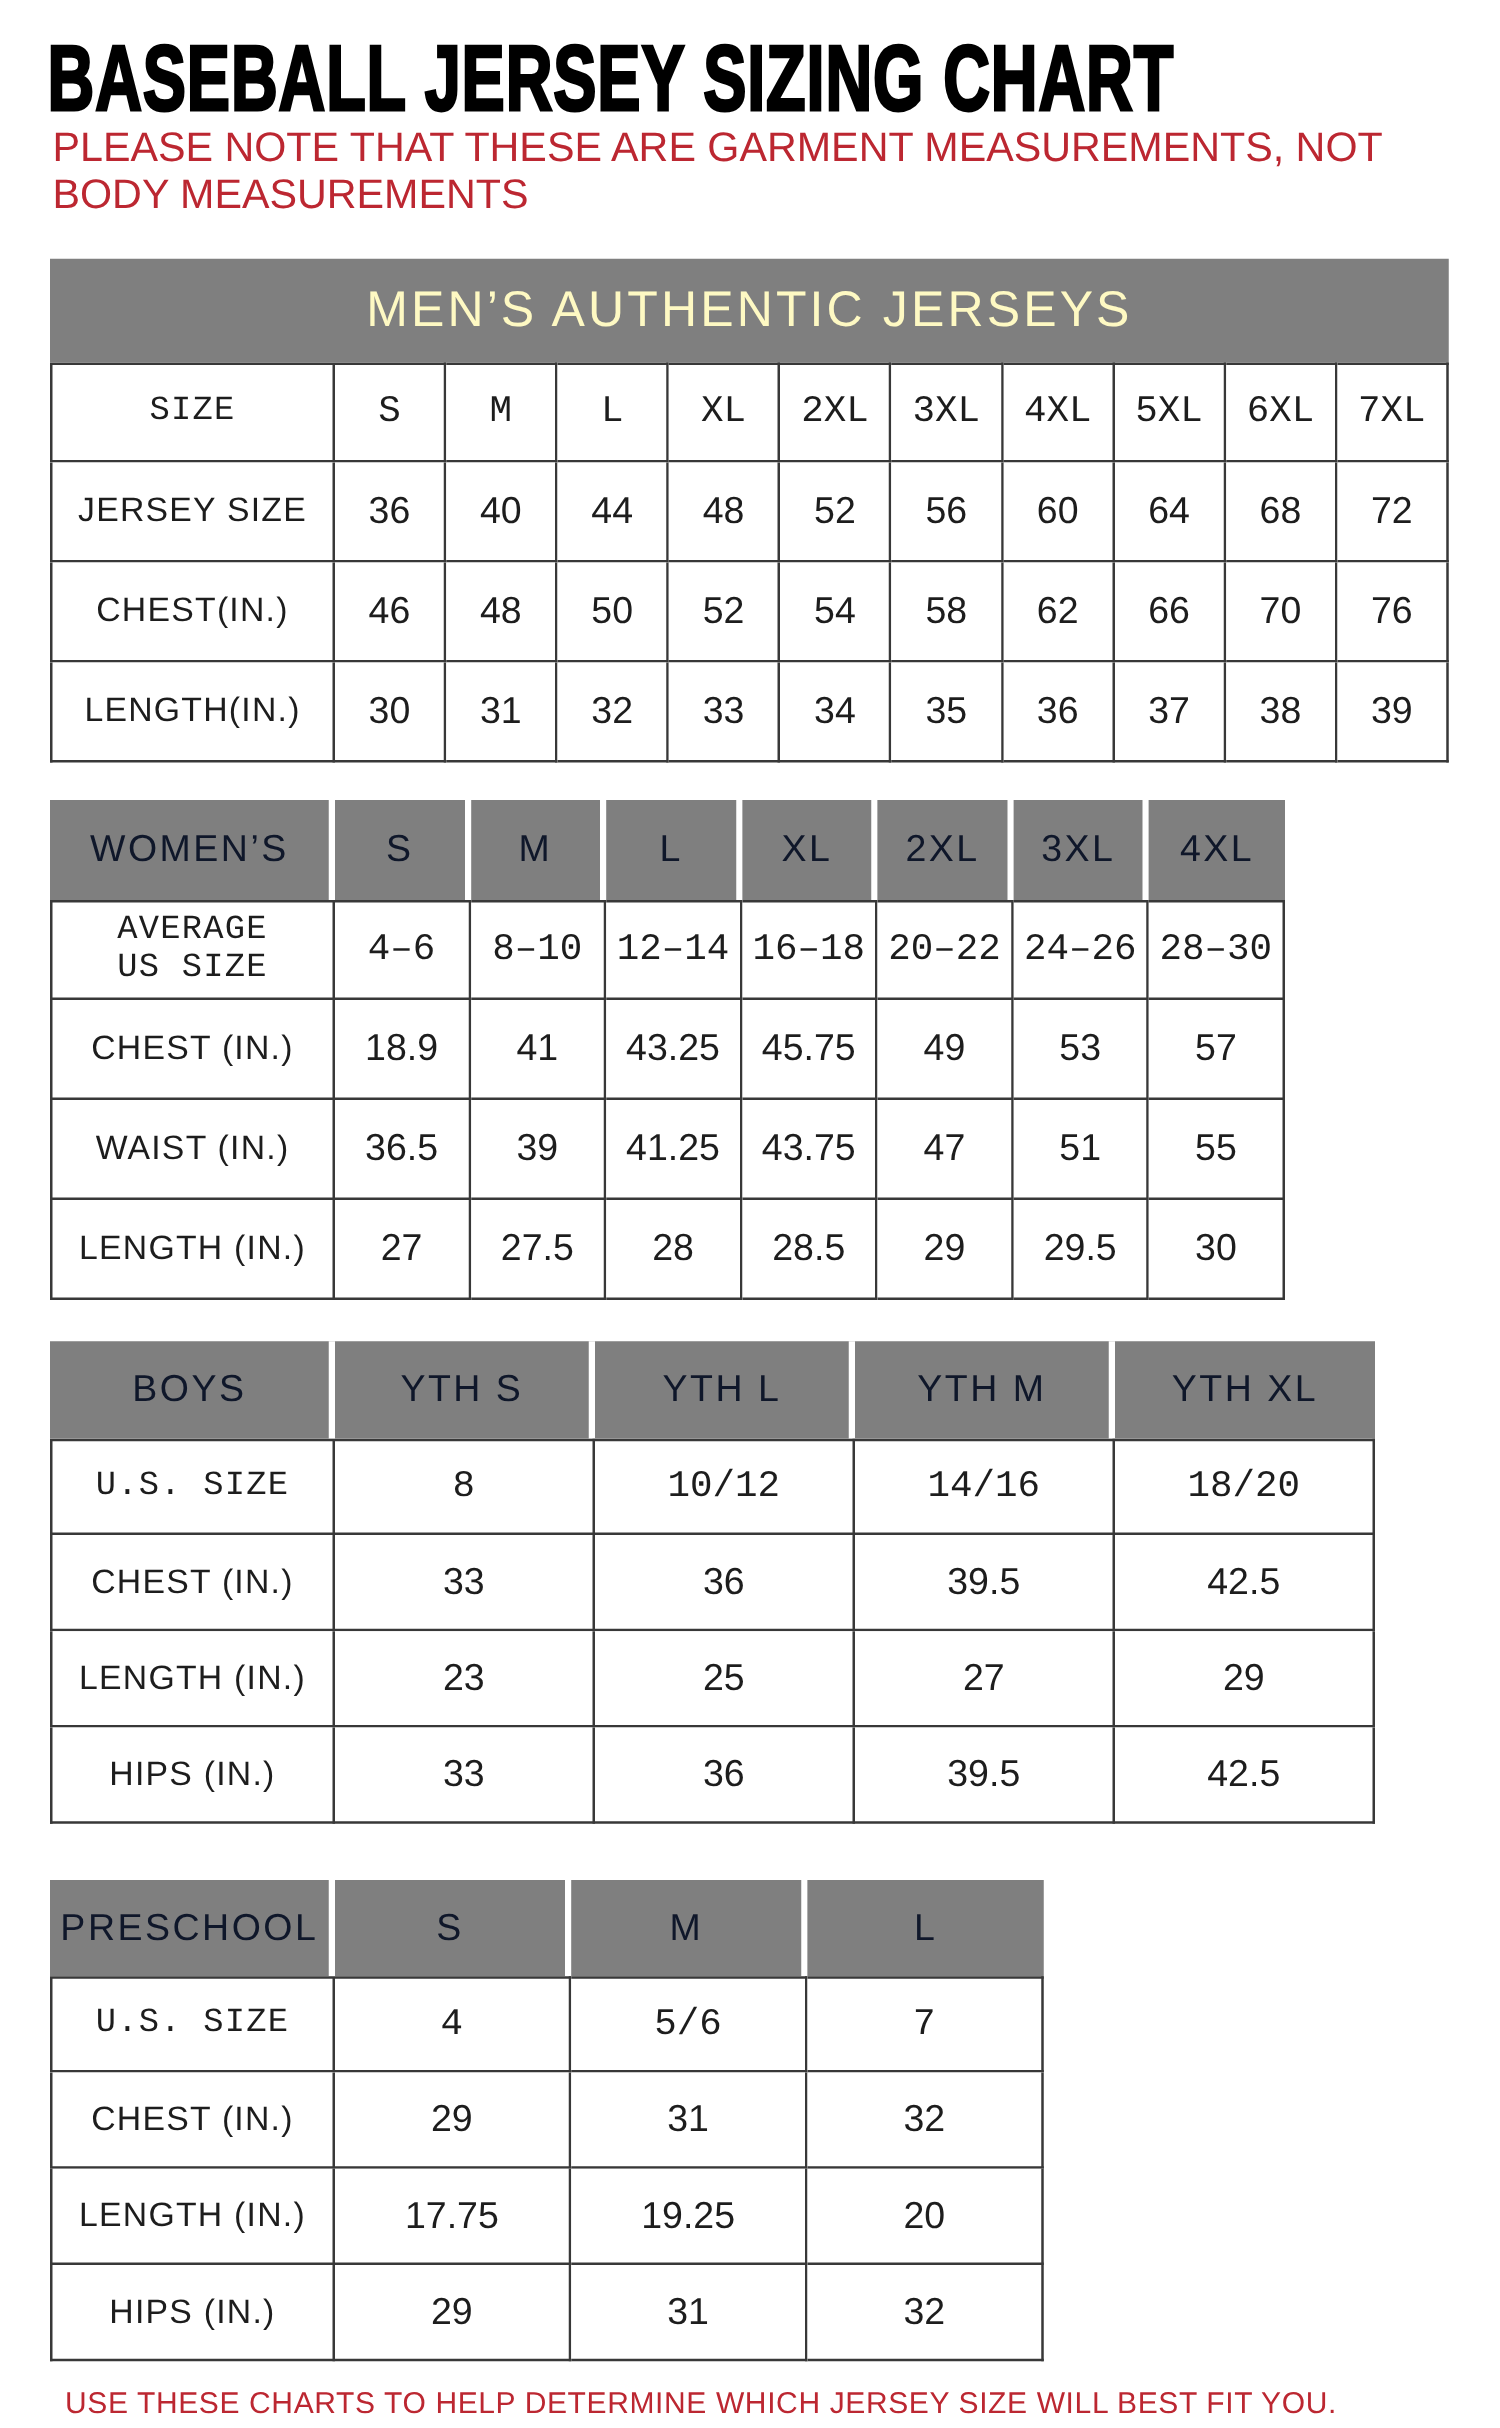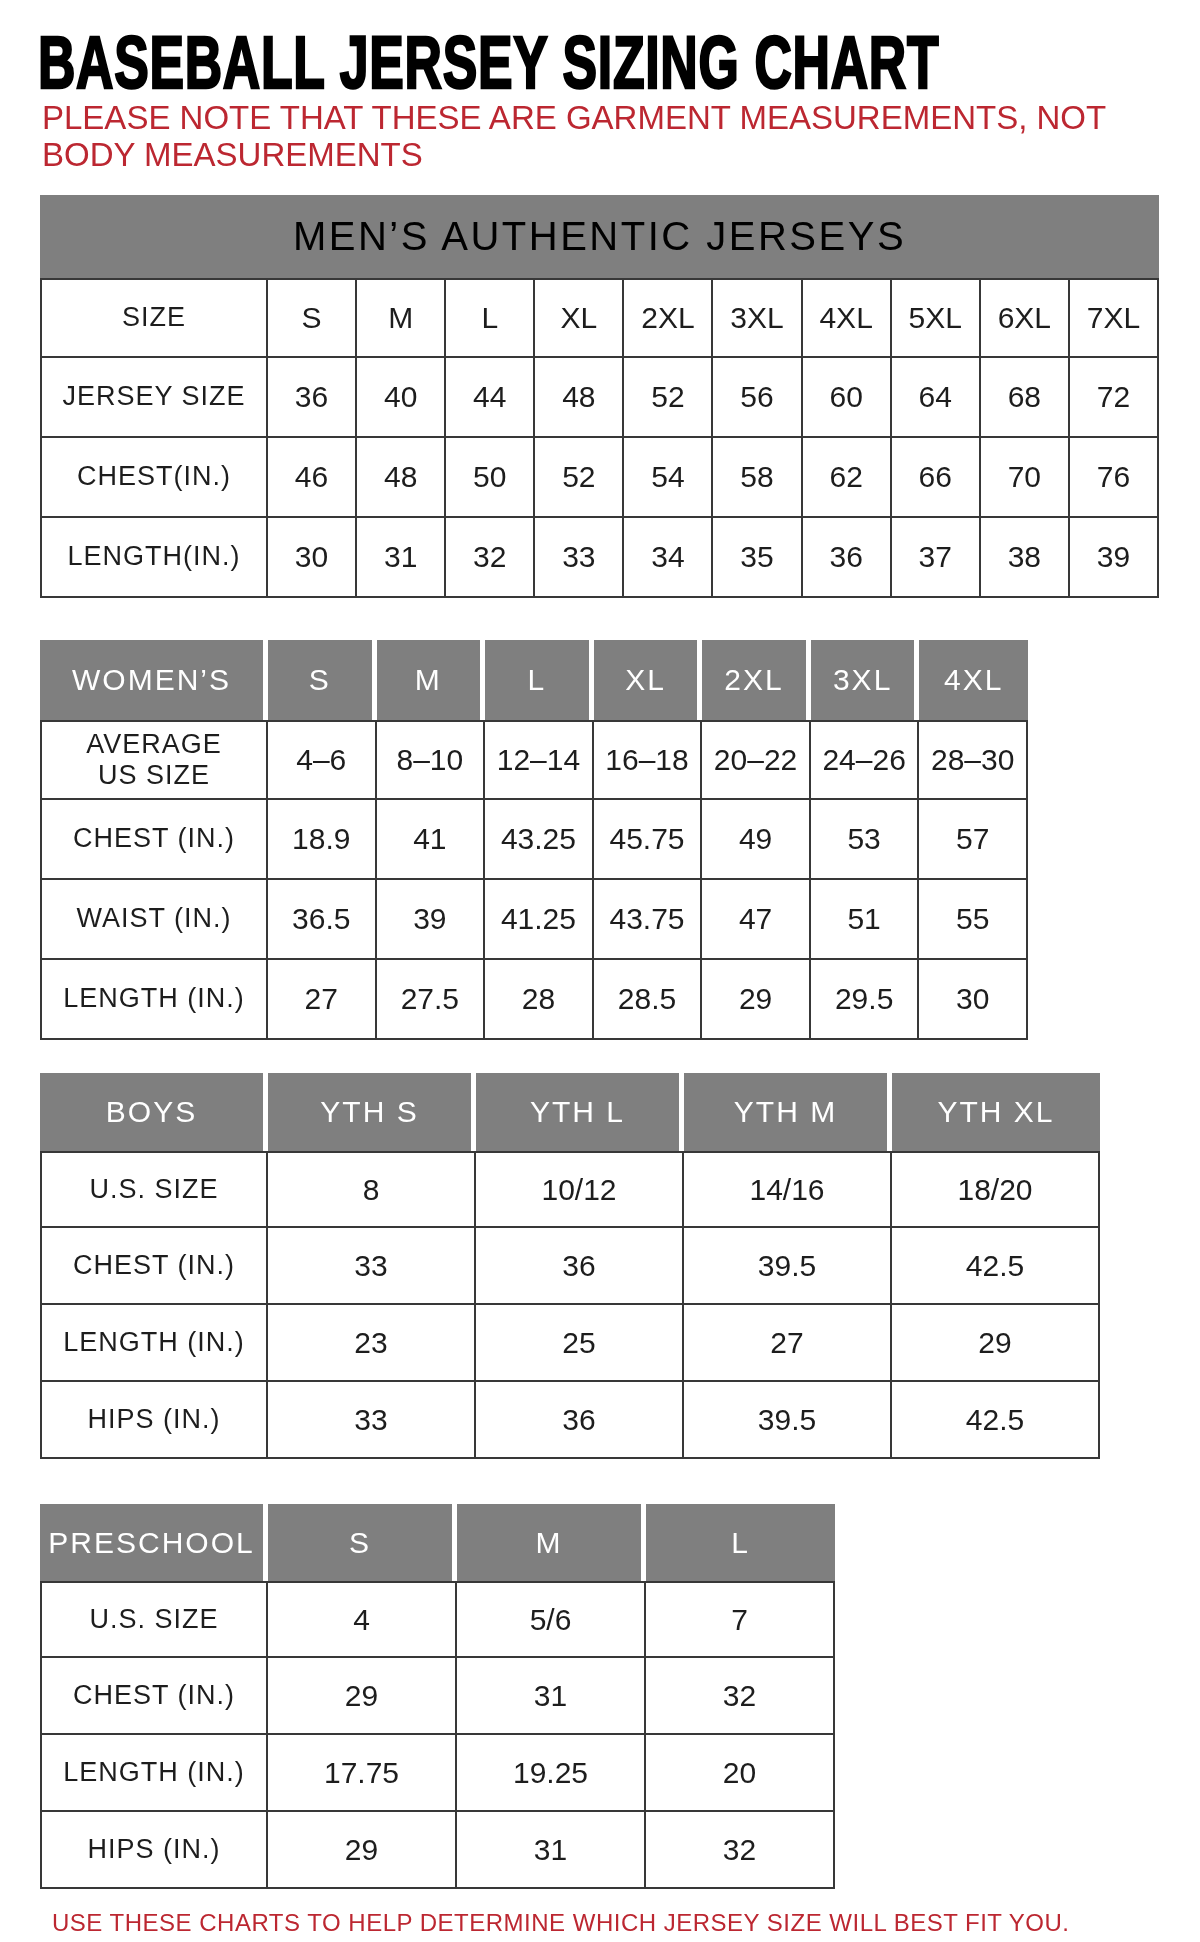--- a/index.html
+++ b/index.html
@@ -18,36 +18,36 @@
     font-size:74px;font-weight:bold;letter-spacing:1px;white-space:nowrap;
     -webkit-text-stroke:2.5px #000;
     transform:scaleX(.70);transform-origin:left top;
   }
   .garment-note{
     position:absolute;left:42px;top:99px;width:1115px;margin:0;
     color:var(--red);font-size:33px;line-height:1.13;letter-spacing:0;
   }
   .tbl{position:absolute;}
   .mhdr{
-    height:83px;background:var(--gray);color:#000000;
+    height:83px;background:var(--gray);color:#fef9c3;
     display:flex;align-items:center;justify-content:center;
-    font-size:40px;letter-spacing:2.5px;white-space:nowrap;
+    font-size:40px;letter-spacing:2.5px;white-space:nowrap;margin-top:12px;
   }
   .grid{display:grid;}
   .cell{
     display:flex;align-items:center;justify-content:center;
     background:#fff;color:var(--ink);box-sizing:border-box;
     border-right:2px solid var(--bd);border-bottom:2px solid var(--bd);
   }
   .cell.c0{border-left:2px solid var(--bd);}
-  .cell.r0{border-top:2px solid var(--bd);}
+  .cell.r0{border-top:2px solid var(--bd);font-family:Liberation Mono, monospace;}
   .lbl{font-size:27px;letter-spacing:1px;white-space:pre-line;text-align:center;line-height:1.15;}
   .val{font-size:30px;}
   .hc{
-    background:var(--gray);color:#ffffff;box-sizing:border-box;
+    background:var(--gray);color:#0f172a;box-sizing:border-box;
     display:flex;align-items:center;justify-content:center;
     font-size:30px;letter-spacing:2px;border-right:5px solid #fff;white-space:pre;
   }
   .hc.hlast{border-right:none;}
   .footer-note{
     position:absolute;left:40px;top:1897px;margin:12px;color:var(--red);
     font-size:24px;letter-spacing:.5px;white-space:nowrap;
   }
 </style>
 </head>

